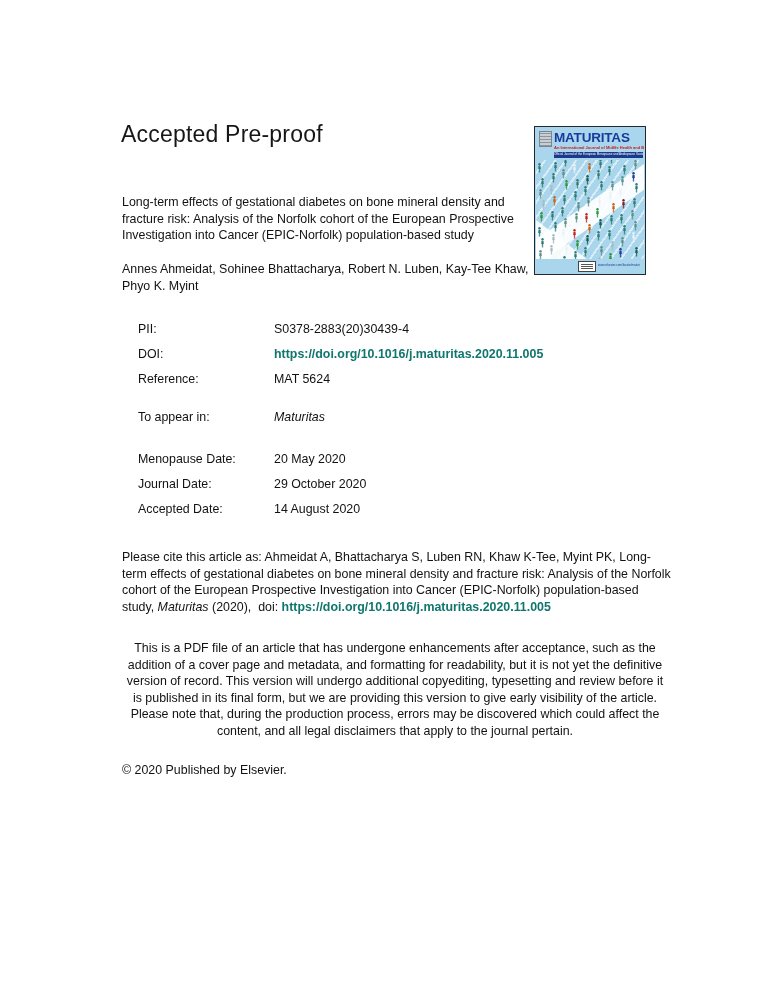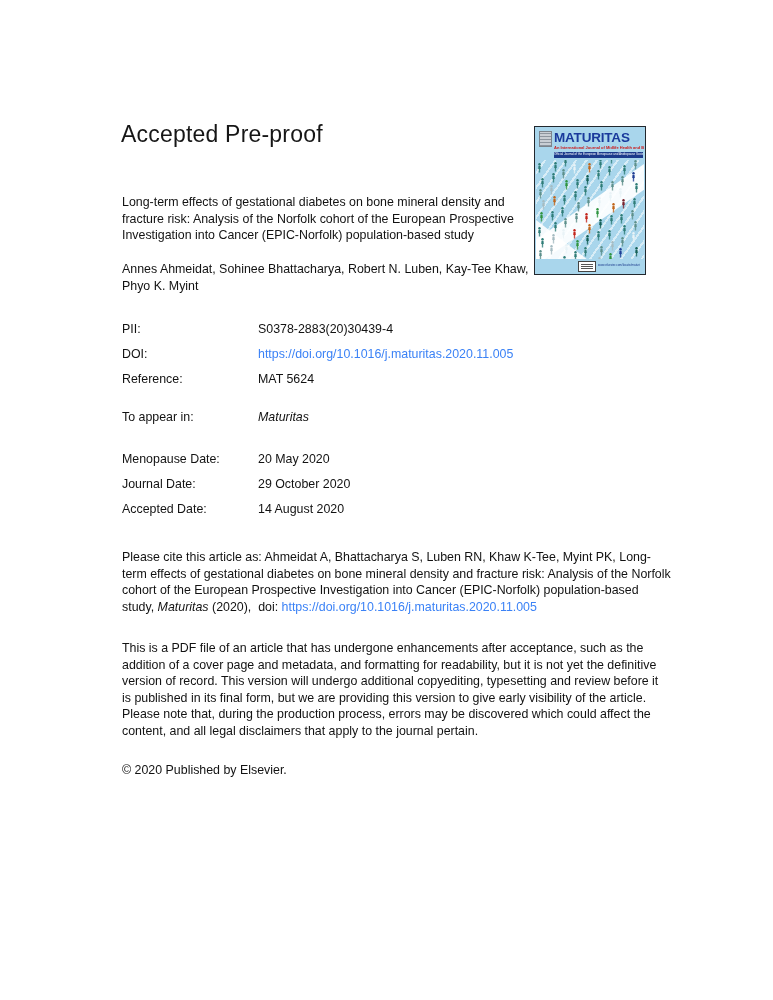--- a/index.html
+++ b/index.html
@@ -9,26 +9,26 @@
     font-size:12.4px;line-height:16.6px;overflow:hidden;
   }
   .abs{position:absolute;}
   h1.preproof{
     left:121px;top:126px;font-size:23px;font-weight:400;margin:0;
     letter-spacing:0.2px;color:#161616;
   }
   .article-title{left:122px;top:194px;width:418px;}
   .authors{left:122px;top:261px;width:418px;}
   .meta-row{left:122px;width:545px;white-space:nowrap;}
-  .meta-row .lbl{display:inline-block;width:136px;}
+  .meta-row .lbl{display:inline-block;width:136px;margin-left:16px;}
   .meta-row .val{display:inline-block;}
   .italic{font-style:italic;}
-  a.doc-link{color:#3b82f6;text-decoration:none;cursor:pointer;}
+  a.doc-link{color:#0f766e;text-decoration:none;cursor:pointer;font-weight:bold;}
   .cite{left:122px;top:549px;width:549px;}
-  .disclaimer{left:122px;top:640px;width:546px;}
+  .disclaimer{left:122px;top:640px;width:546px;text-align:center;}
   .copyright{left:122px;top:762px;width:400px;}
 
   
   .cover{
     left:534px;top:126px;width:112px;height:149px;
     background:#a9d6ec;border:1px solid #22282e;box-sizing:border-box;
     overflow:hidden;
   }
   .cover-logo{
     position:absolute;left:4px;top:4px;width:11px;height:14px;

